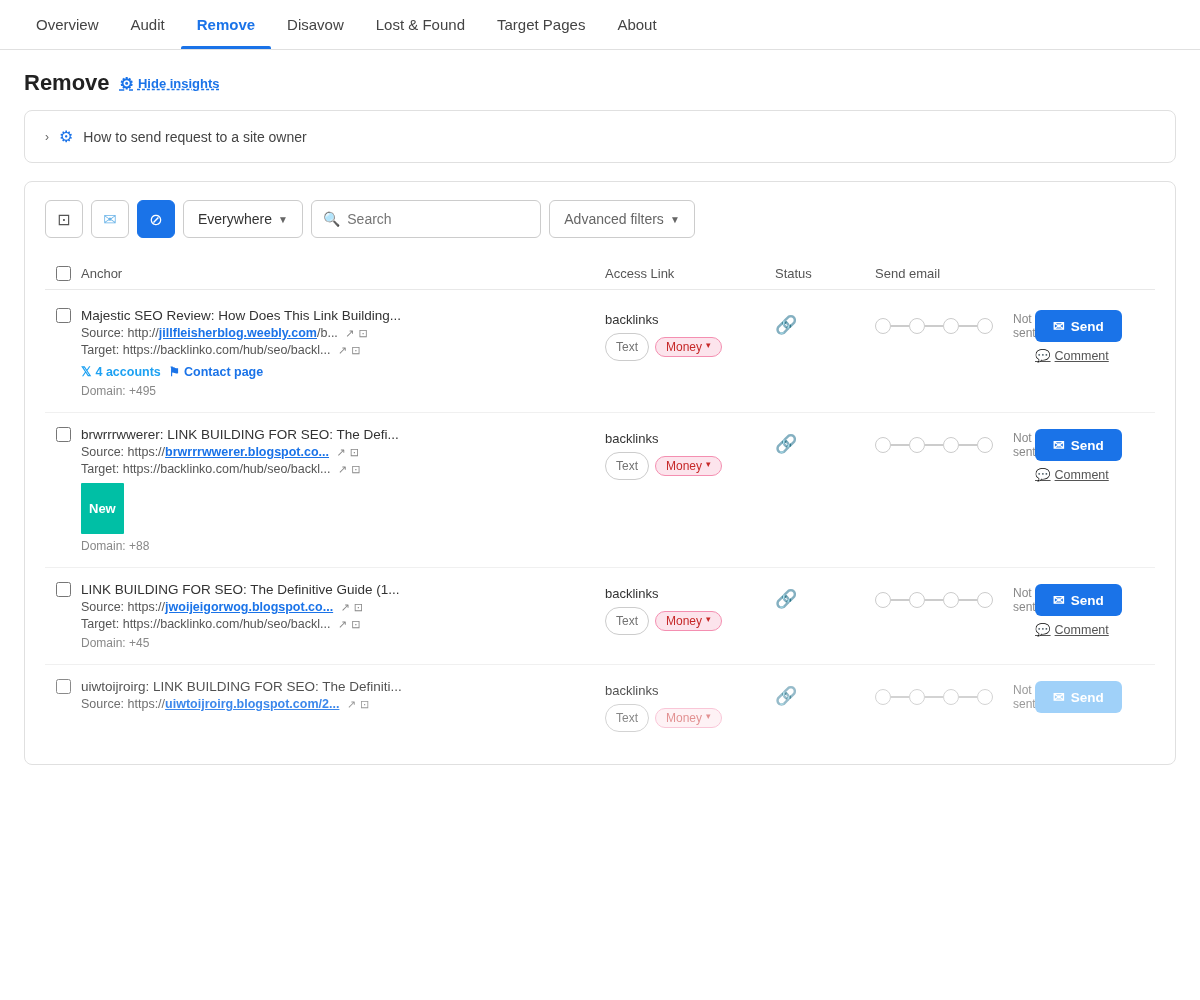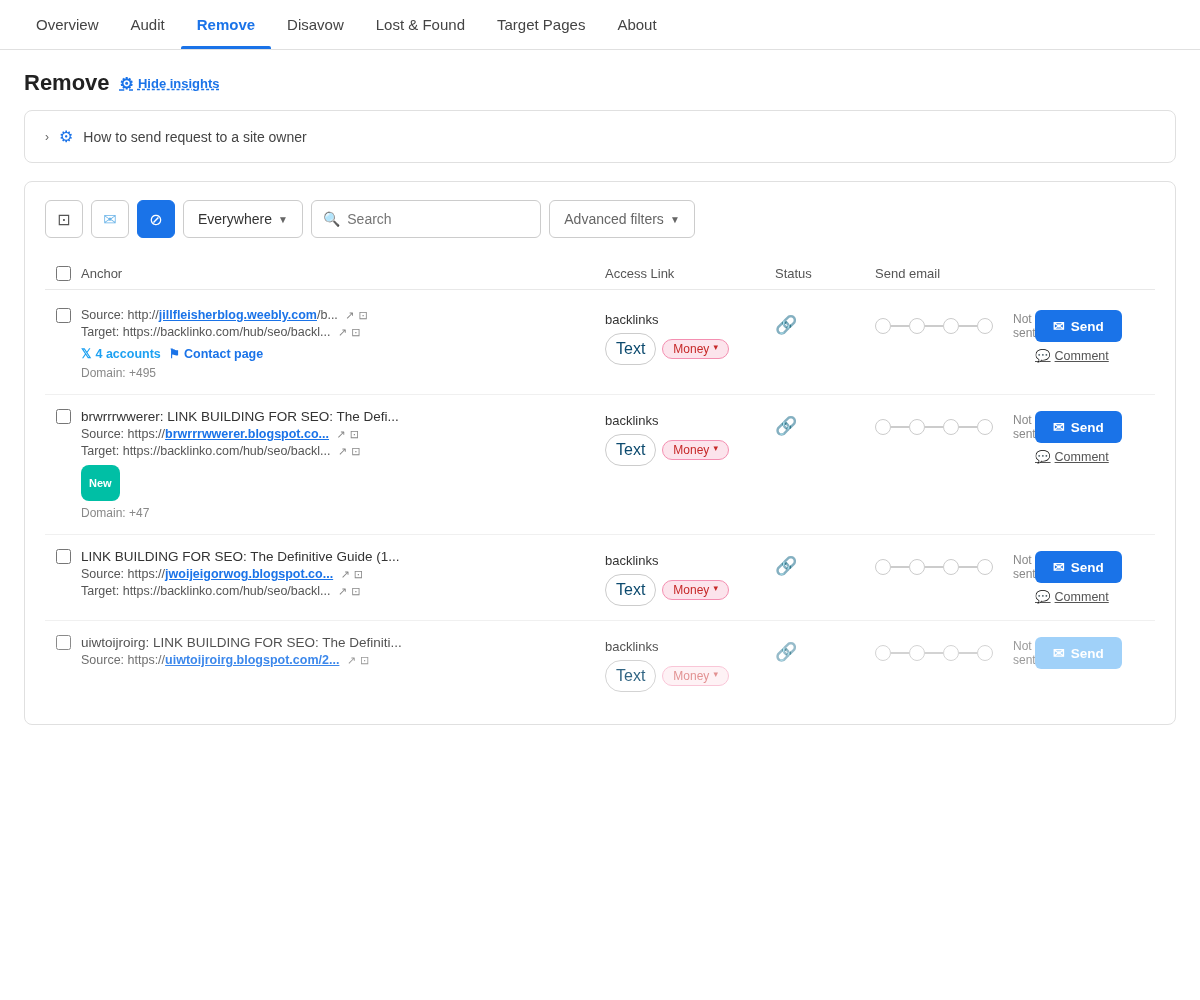--- a/index.html
+++ b/index.html
@@ -48,31 +48,31 @@
 
     .row-main { display: flex; flex-direction: column; gap: 3px; }
     .row-title { font-size: 13.5px; color: #333; }
     .row-source { font-size: 12.5px; color: #555; }
     .row-source a, .row-target a { color: #1a73e8; font-weight: 600; margin-top: 39px; }
     .row-target { font-size: 12.5px; color: #555; }
     .row-meta { display: flex; align-items: center; gap: 8px; margin-top: 4px; flex-wrap: wrap; }
     .row-domain { font-size: 12px; color: #888; text-decoration-style: dashed; margin-top: 2px; }
 
     
-    .badge-new { background: #00bfa5; color: #fff; font-size: 11px; font-weight: 600; padding: 12px 8px; border-radius: 8px; }
+    .badge-new { background: #00bfa5; color: #fff; font-size: 13px; font-weight: 600; padding: 18px 8px; border-radius: 1px; }
     .badge-accounts { display: flex; align-items: center; gap: 4px; font-size: 12.5px; color: #1da1f2; font-weight: 600; cursor: pointer; }
     .badge-x { color: #1da1f2; font-weight: 900; font-size: 13px; }
     .badge-contact { display: flex; align-items: center; gap: 4px; font-size: 12.5px; color: #1a73e8; font-weight: 600; cursor: pointer; }
     .badge-flag { color: #1a73e8; }
 
     
     .anchor-col { display: flex; flex-direction: column; gap: 6px; padding-top: 4px; }
     .anchor-word { font-size: 13px; color: #333; }
     .anchor-tags { display: flex; align-items: center; gap: 6px; }
-    .tag { border: 1px solid #ccc; border-radius: 20px; padding: 6px 10px; font-size: 16px; color: #0c4a6e; }
+    .tag { border: 1px solid #ccc; border-radius: 20px; padding: 6px 10px; font-size: 12px; color: #737373; }
     .tag-money { border: 1px solid #f48fb1; background: #fce4ec; border-radius: 20px; padding: 2px 10px; font-size: 12px; color: #c62828; display: flex; align-items: flex-start; gap: 4px; cursor: pointer; }
     .tag-money .arrow { font-size: 9px; }
 
     
     .access-col { display: flex; align-items: flex-start; padding-top: 6px; }
     .link-icon { color: #aaa; font-size: 18px; cursor: pointer; }
 
     
     .status-col { display: flex; flex-direction: row; gap: 20px; padding-top: 4px; }
     .status-steps { display: flex; align-items: center; gap: 0; }
@@ -154,20 +154,21 @@
       <div class="th" style="font-size:13px;">Access Link</div>
       <div class="th">Status</div>
       <div class="th">Send email</div>
     </div>
 
     <div class="data-row">
       <div class="cb-col">
         <input type="checkbox" style="">
       </div>
       <div class="row-main">
+        <div class="row-title">Majestic SEO Review: How Does This Link Building...</div>
         <div class="row-source">
           <span>Source: http://</span><a href="#">jillfleisherblog.weebly.com</a><span>/b...</span>
           <span class="url-icons">
             <span class="url-icon">↗</span>
             <span class="url-icon">⊡</span>
           </span>
         </div>
         <div class="row-target">
           <span>Target: https://backlinko.com/hub/seo/backl...</span>
           <span class="url-icons">
@@ -240,21 +241,21 @@
         <div class="row-target">
           <span>Target: https://backlinko.com/hub/seo/backl...</span>
           <span class="url-icons">
             <span class="url-icon">↗</span>
             <span class="url-icon">⊡</span>
           </span>
         </div>
         <div class="row-meta">
           <span class="badge-new">New</span>
         </div>
-        <div class="row-domain">Domain: +47</div>
+        <div class="row-domain">Domain: +88</div>
       </div>
       <div class="anchor-col">
         <span class="anchor-word">backlinks</span>
         <div class="anchor-tags">
           <span class="tag">Text</span>
           <span class="tag-money">
             <span>Money</span>
             <span class="arrow">▾</span>
           </span>
         </div>
@@ -299,20 +300,21 @@
             <span class="url-icon">⊡</span>
           </span>
         </div>
         <div class="row-target">
           <span>Target: https://backlinko.com/hub/seo/backl...</span>
           <span class="url-icons">
             <span class="url-icon">↗</span>
             <span class="url-icon">⊡</span>
           </span>
         </div>
+        <div class="row-domain">Domain: +45</div>
       </div>
       <div class="anchor-col">
         <span class="anchor-word">backlinks</span>
         <div class="anchor-tags">
           <span class="tag">Text</span>
           <span class="tag-money">
             <span>Money</span>
             <span class="arrow">▾</span>
           </span>
         </div>

